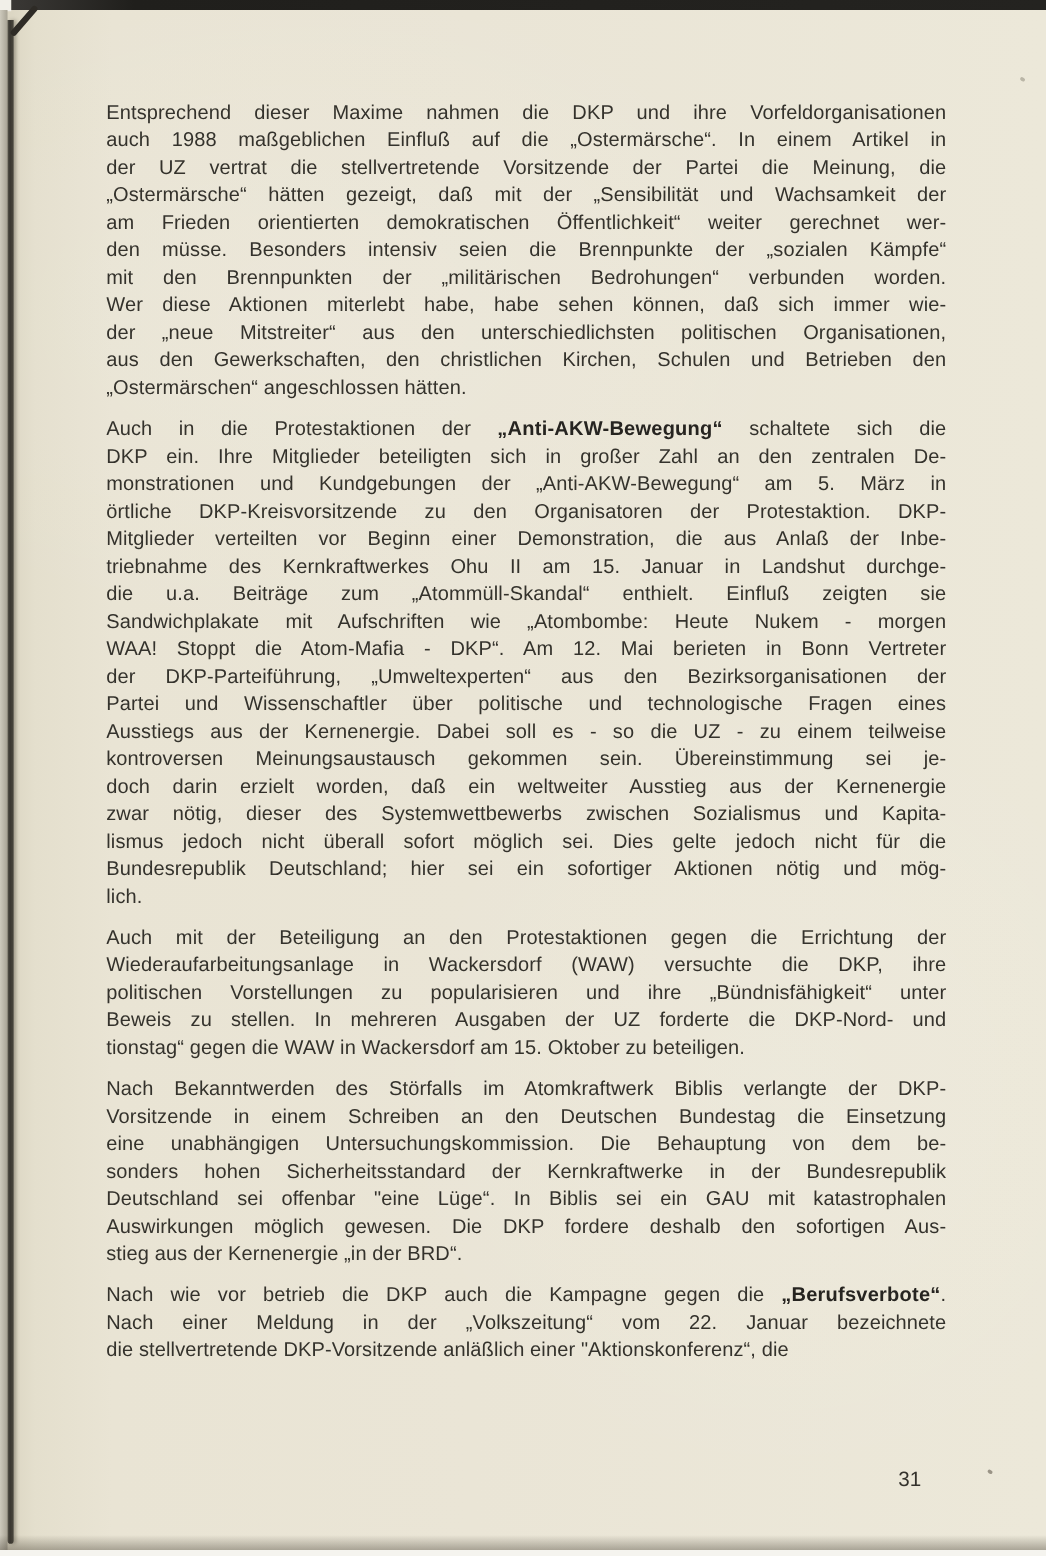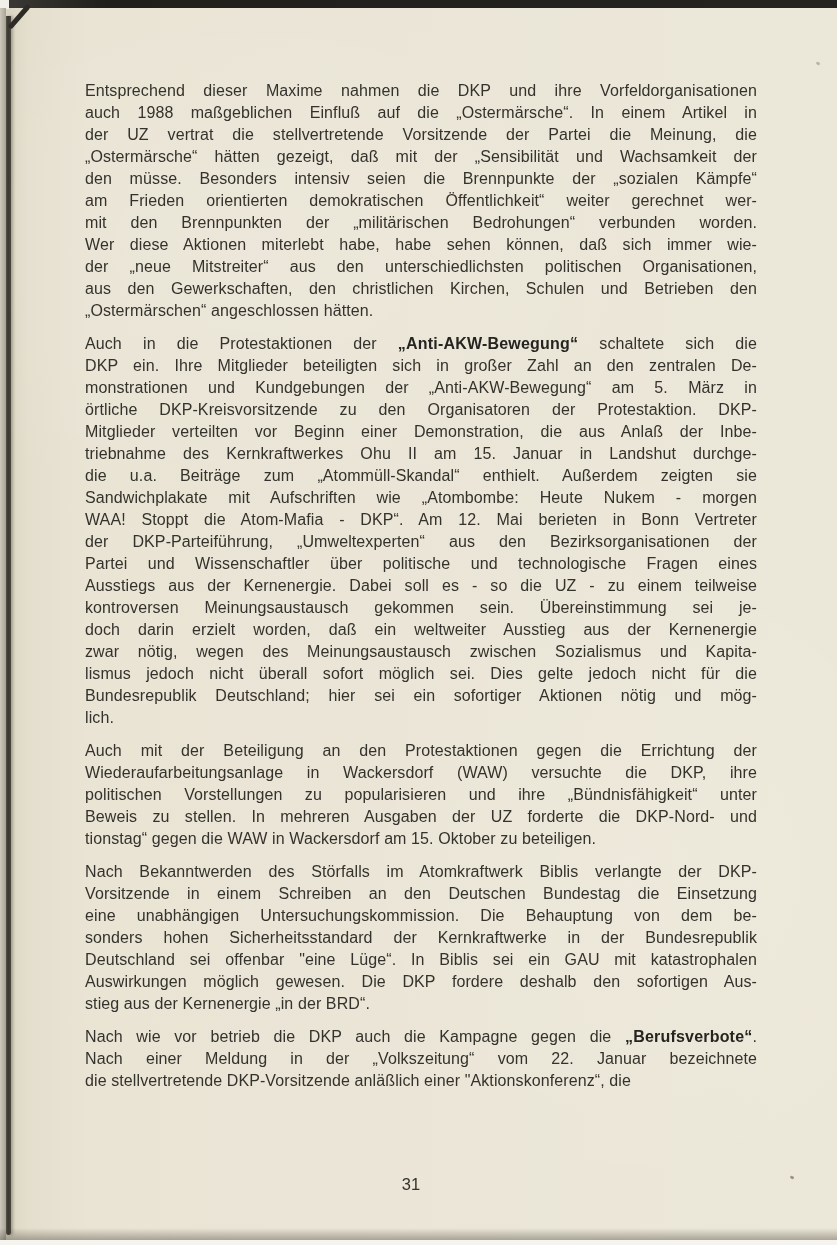--- a/index.html
+++ b/index.html
@@ -47,63 +47,63 @@
   .paragraph{margin:0 0 11px 0;}
   .line{
     text-align:justify;text-align-last:justify;
     height:22px;overflow:hidden;white-space:normal;
   }
   .line.last{text-align-last:left;}
   .line b{font-weight:bold;color:#262420;letter-spacing:0.2px;}
 
   .page-number{
     position:absolute;top:1175px;left:85px;width:652px;
-    text-align:center;font-size:16.5px;color:#34322c;
+    text-align:right;font-size:16.5px;color:#34322c;
   }
 </style>
 </head>
 <body>
 
 <div class="scan">
   <div class="top-band"></div>
   <div class="corner-light"></div>
   <div class="left-outer"></div>
   <div class="spine-line"></div>
   <div class="spine-curve"></div>
 
   <div class="text-block">
       <div class="paragraph">
         <div class="line">Entsprechend dieser Maxime nahmen die DKP und ihre Vorfeldorganisationen</div>
         <div class="line">auch 1988 maßgeblichen Einfluß auf die „Ostermärsche“. In einem Artikel in</div>
         <div class="line">der UZ vertrat die stellvertretende Vorsitzende der Partei die Meinung, die</div>
         <div class="line">„Ostermärsche“ hätten gezeigt, daß mit der „Sensibilität und Wachsamkeit der</div>
+        <div class="line">am Frieden orientierten demokratischen Öffentlichkeit“ weiter gerechnet wer-</div>
         <div class="line">den müsse. Besonders intensiv seien die Brennpunkte der „sozialen Kämpfe“</div>
-        <div class="line">am Frieden orientierten demokratischen Öffentlichkeit“ weiter gerechnet wer-</div>
         <div class="line">mit den Brennpunkten der „militärischen Bedrohungen“ verbunden worden.</div>
         <div class="line">Wer diese Aktionen miterlebt habe, habe sehen können, daß sich immer wie-</div>
         <div class="line">der „neue Mitstreiter“ aus den unterschiedlichsten politischen Organisationen,</div>
         <div class="line">aus den Gewerkschaften, den christlichen Kirchen, Schulen und Betrieben den</div>
         <div class="line last">„Ostermärschen“ angeschlossen hätten.</div>
       </div>
       <div class="paragraph">
         <div class="line">Auch in die Protestaktionen der <b>„Anti-AKW-Bewegung“</b> schaltete sich die</div>
         <div class="line">DKP ein. Ihre Mitglieder beteiligten sich in großer Zahl an den zentralen De-</div>
         <div class="line">monstrationen und Kundgebungen der „Anti-AKW-Bewegung“ am 5. März in</div>
         <div class="line">örtliche DKP-Kreisvorsitzende zu den Organisatoren der Protestaktion. DKP-</div>
         <div class="line">Mitglieder verteilten vor Beginn einer Demonstration, die aus Anlaß der Inbe-</div>
         <div class="line">triebnahme des Kernkraftwerkes Ohu II am 15. Januar in Landshut durchge-</div>
-        <div class="line">die u.a. Beiträge zum „Atommüll-Skandal“ enthielt. Außerdem zeigten sie</div>
+        <div class="line">die u.a. Beiträge zum „Atommüll-Skandal“ enthielt. Einfluß zeigten sie</div>
         <div class="line">Sandwichplakate mit Aufschriften wie „Atombombe: Heute Nukem - morgen</div>
         <div class="line">WAA! Stoppt die Atom-Mafia - DKP“. Am 12. Mai berieten in Bonn Vertreter</div>
         <div class="line">der DKP-Parteiführung, „Umweltexperten“ aus den Bezirksorganisationen der</div>
         <div class="line">Partei und Wissenschaftler über politische und technologische Fragen eines</div>
         <div class="line">Ausstiegs aus der Kernenergie. Dabei soll es - so die UZ - zu einem teilweise</div>
         <div class="line">kontroversen Meinungsaustausch gekommen sein. Übereinstimmung sei je-</div>
         <div class="line">doch darin erzielt worden, daß ein weltweiter Ausstieg aus der Kernenergie</div>
-        <div class="line">zwar nötig, wegen des Meinungsaustausch zwischen Sozialismus und Kapita-</div>
+        <div class="line">zwar nötig, dieser des Systemwettbewerbs zwischen Sozialismus und Kapita-</div>
         <div class="line">lismus jedoch nicht überall sofort möglich sei. Dies gelte jedoch nicht für die</div>
         <div class="line">Bundesrepublik Deutschland; hier sei ein sofortiger Aktionen nötig und mög-</div>
         <div class="line last">lich.</div>
       </div>
       <div class="paragraph">
         <div class="line">Auch mit der Beteiligung an den Protestaktionen gegen die Errichtung der</div>
         <div class="line">Wiederaufarbeitungsanlage in Wackersdorf (WAW) versuchte die DKP, ihre</div>
         <div class="line">politischen Vorstellungen zu popularisieren und ihre „Bündnisfähigkeit“ unter</div>
         <div class="line">Beweis zu stellen. In mehreren Ausgaben der UZ forderte die DKP-Nord- und</div>
         <div class="line last">tionstag“ gegen die WAW in Wackersdorf am 15. Oktober zu beteiligen.</div>

